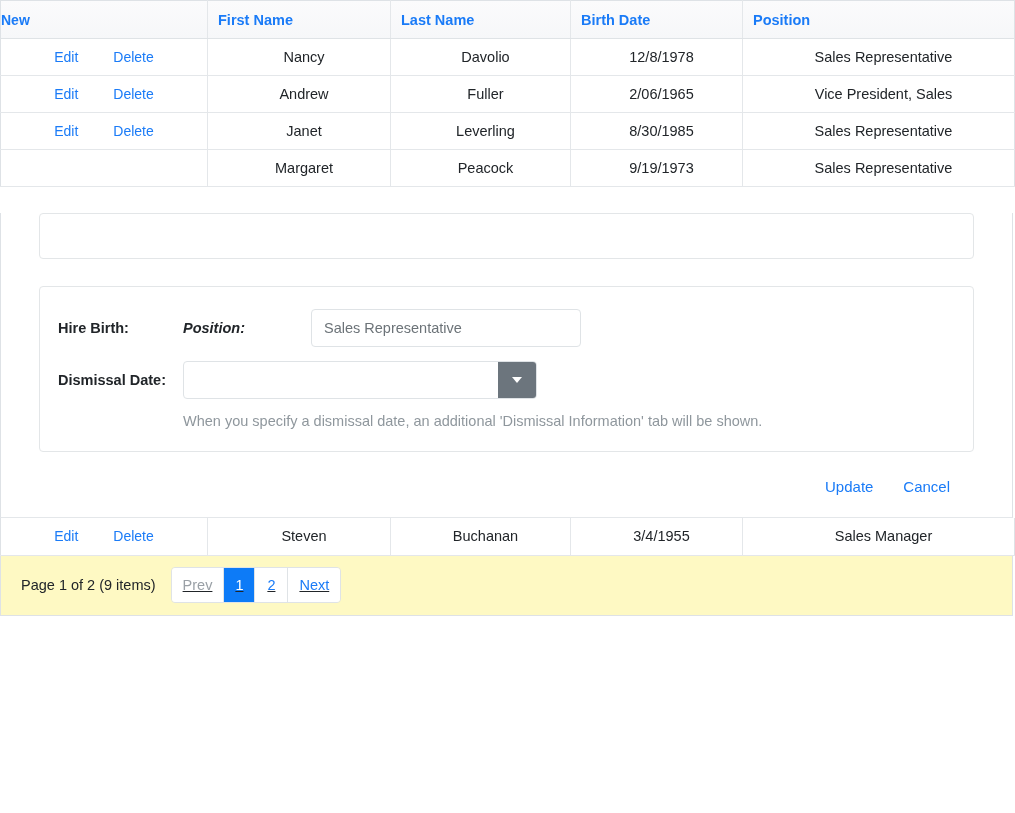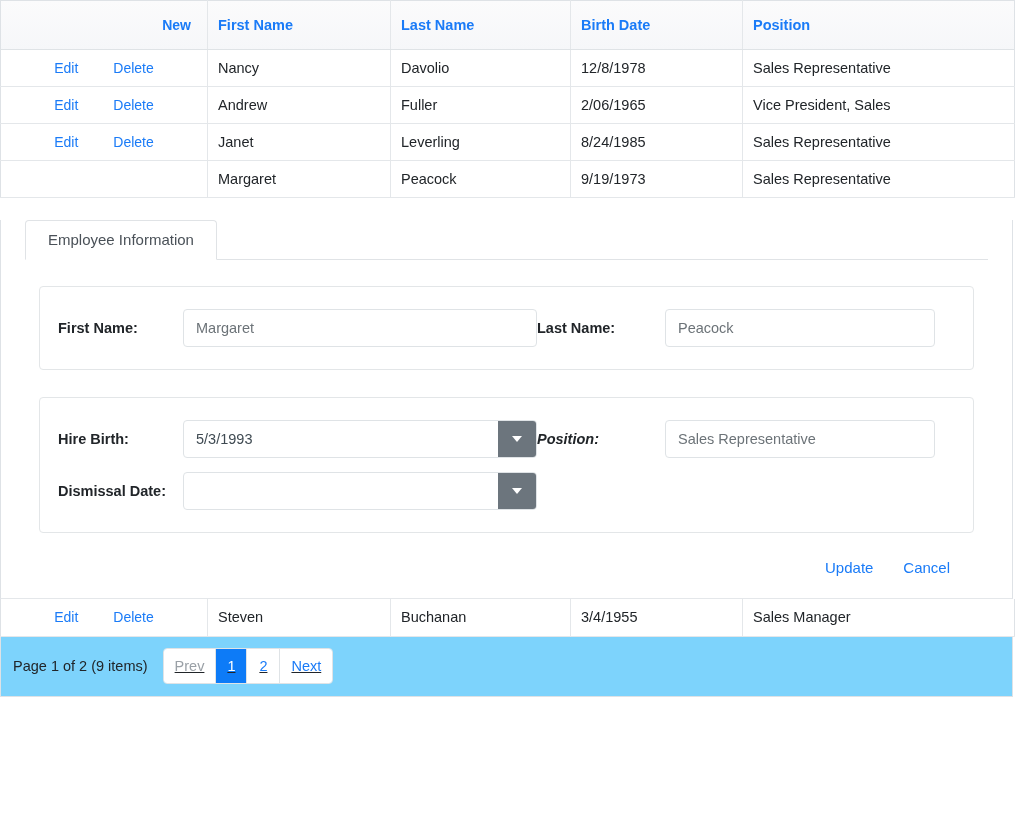--- a/index.html
+++ b/index.html
@@ -50,22 +50,22 @@
     vertical-align: middle;
     font-weight: bold;
     font-size: 14.5px;
     color: #1a7bf7;
     border-right: 1px solid #e4e7ea;
     border-bottom: 1px solid #dfe3e6;
     box-sizing: border-box;
     white-space: nowrap;
   }
   thead th.cmd-head {
-    text-align: right;
-    padding: 16px;
+    text-align: left;
+    padding: 0;
   }
   thead th:last-child { border-right: none; }
 
   .link {
     color: #1a7bf7;
     text-decoration: none;
     cursor: pointer;
     font-size: 14px;
   }
   .new-link { font-size: 14px; }
@@ -74,20 +74,21 @@
     height: 37px;
     padding: 0 0 0 10px;
     vertical-align: middle;
     border-right: 1px solid #e4e7ea;
     border-bottom: 1px solid #e4e7ea;
     color: #212529;
     font-size: 14.5px;
     box-sizing: border-box;
     white-space: nowrap;
     overflow: hidden;
+    text-align: center;
   }
   tbody td:last-child { border-right: none; }
   tbody td.cmd-cell {
     text-align: center;
     padding: 0;
   }
   tbody td.cmd-cell .link + .link { margin-left: 35px; }
 
   
   .edit-area {
@@ -227,22 +228,22 @@
   
   .pager-wrap {
     width: 1013px;
     box-sizing: border-box;
     border-left: 1px solid #dee2e6;
     border-right: 1px solid #dee2e6;
     border-bottom: 1px solid #dee2e6;
     height: 60px;
     display: flex;
     align-items: center;
-    padding-left: 12px;
-    background: #7dd3fc;
+    padding-left: 20px;
+    background: #fef9c3;
   }
   .pager-info {
     font-size: 14.5px;
     color: #212529;
     margin-right: 15px;
     white-space: nowrap;
   }
   .pager {
     display: flex;
     border: 1px solid #dfe3e6;
@@ -309,79 +310,61 @@
           <td class="cmd-cell"><a class="link">Edit</a><a class="link">Delete</a></td>
           <td>Andrew</td>
           <td>Fuller</td>
           <td>2/06/1965</td>
           <td>Vice President, Sales</td>
         </tr>
         <tr>
           <td class="cmd-cell"><a class="link">Edit</a><a class="link">Delete</a></td>
           <td>Janet</td>
           <td>Leverling</td>
-          <td>8/24/1985</td>
+          <td>8/30/1985</td>
           <td>Sales Representative</td>
         </tr>
         <tr>
           <td class="cmd-cell"></td>
           <td>Margaret</td>
           <td>Peacock</td>
           <td>9/19/1973</td>
           <td>Sales Representative</td>
         </tr>
       </tbody>
   </table>
 
   <div class="edit-area">
 
-    <div class="tabstrip">
-      <div class="tab">Employee Information</div>
-    </div>
 
     <div class="panel">
-      <div class="form-row">
-        <div class="fld">
-          <div class="lbl l-first">First Name:</div>
-          <div class="tbox w-left">Margaret</div>
-        </div>
-        <div class="fld">
-          <div class="lbl l-last">Last Name:</div>
-          <div class="tbox w-right">Peacock</div>
-        </div>
-      </div>
     </div>
 
     <div class="panel second">
       <div class="form-row">
         <div class="fld">
           <div class="lbl l-hire">Hire Birth:</div>
-          <div class="datebox">
-            <div class="dval">5/3/1993</div>
-            <div class="dbtn">
-              <span class="caret"></span>
-            </div>
-          </div>
         </div>
         <div class="fld">
           <div class="lbl l-position">Position:</div>
           <div class="tbox w-right">Sales Representative</div>
         </div>
       </div>
       <div class="form-row">
         <div class="fld">
           <div class="lbl l-dismiss">Dismissal Date:</div>
           <div class="datebox">
             <div class="dval"></div>
             <div class="dbtn">
               <span class="caret"></span>
             </div>
           </div>
         </div>
       </div>
+      <div class="hint">When you specify a dismissal date, an additional 'Dismissal Information' tab will be shown.</div>
     </div>
 
     <div class="actions">
       <a class="link">Update</a>
       <a class="link">Cancel</a>
     </div>
   </div>
 
   <table class="grid" style="border-top:none;">
     <colgroup>

